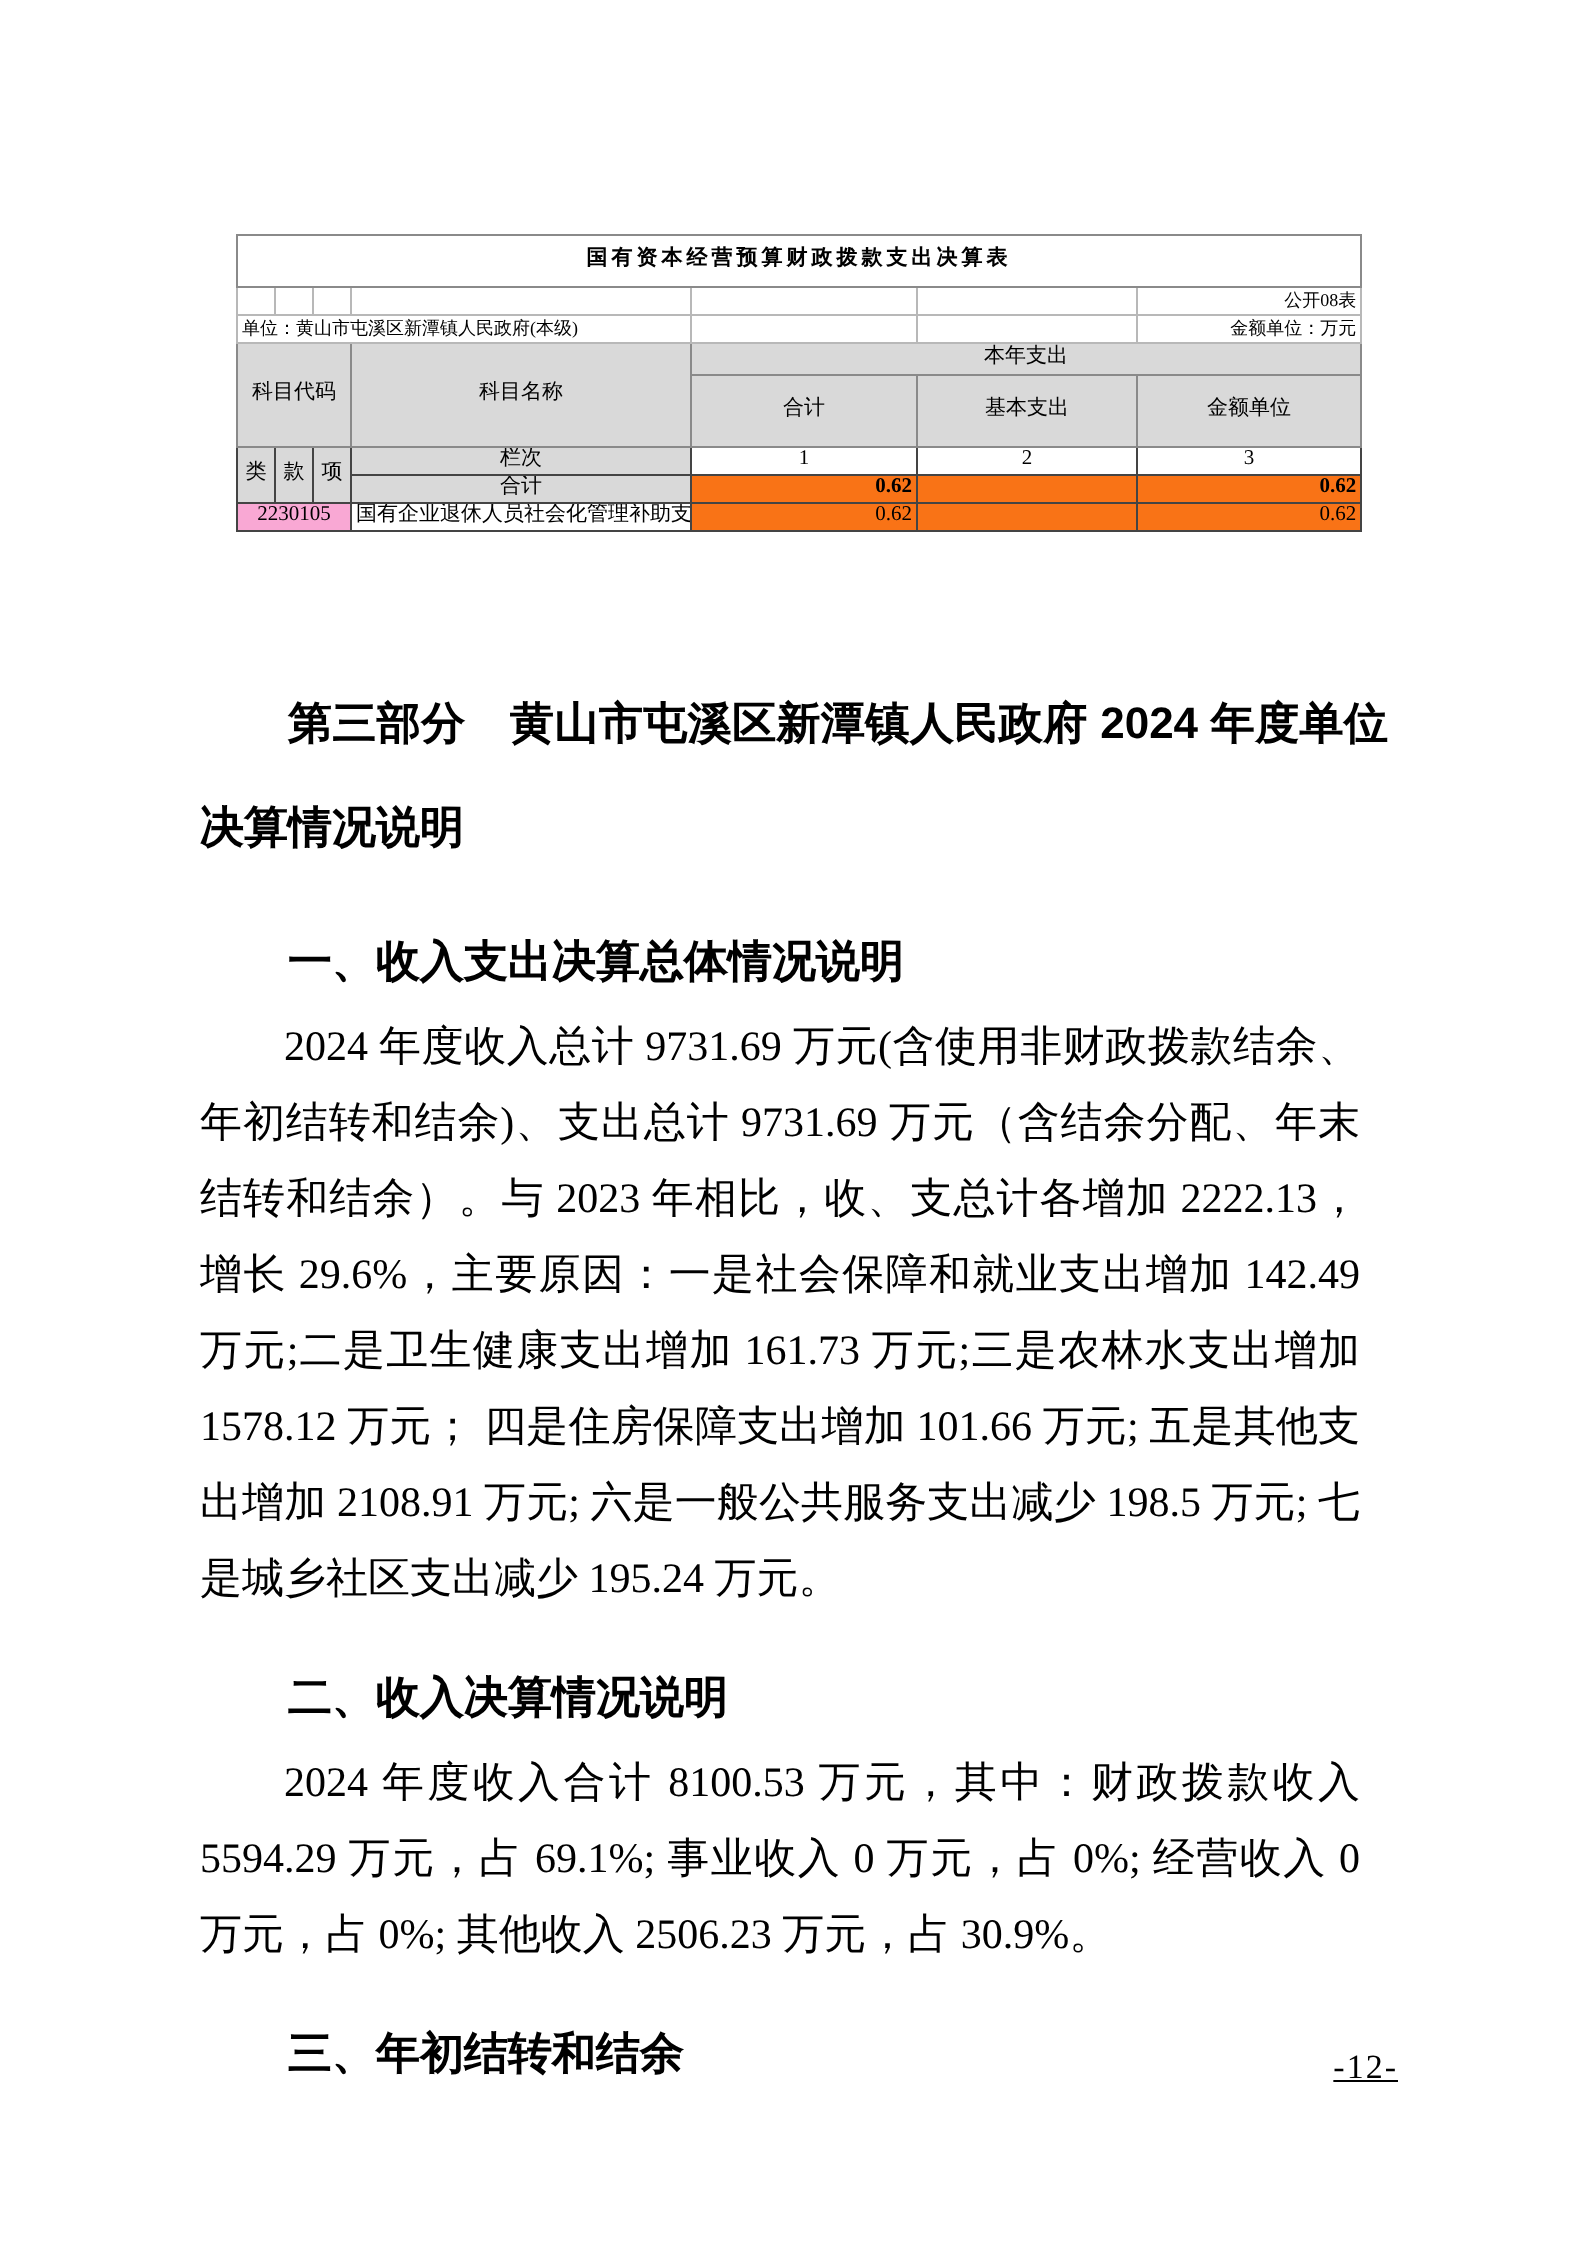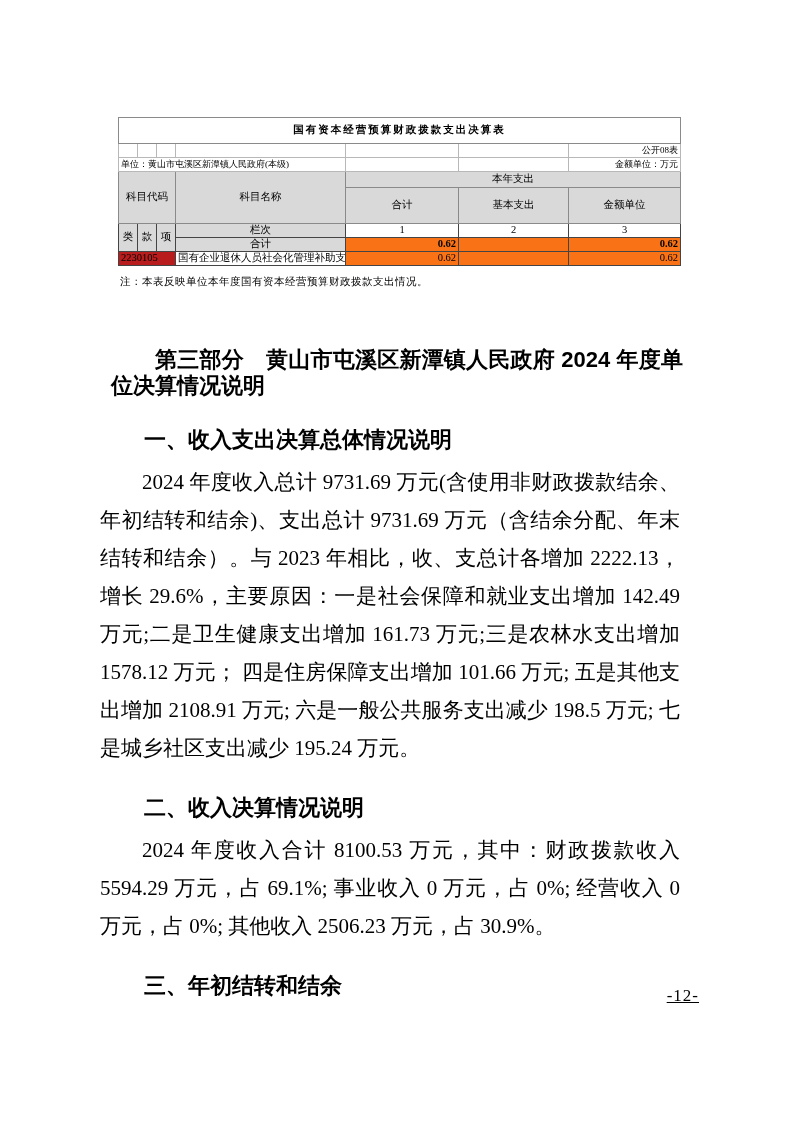--- a/index.html
+++ b/index.html
@@ -48,61 +48,61 @@
     background:#d9d9d9;
     text-align:center;
     border:1px solid #444;
   }
   tr.hdr-top td { height:15px; }
   tr.hdr-main td { height:35px; }
   tr.grid-row td { height:13px; border:1px solid #444; }
   td.num { text-align:right; padding-right:3px; font-size:11px; background:#f97316; }
   td.center { text-align:center; background:#fff; }
   td.bold { font-weight:bold; }
-  td.code-cell { text-align:left; font-size:11px; background:#b91c1c; border:1px solid #444; }
+  td.code-cell { text-align:center; font-size:11px; background:#f9a8d4; border:1px solid #444; }
   td.name-cell { text-align:left; font-size:10.5px; background:#fff; border:1px solid #444; }
 
   .table-note {
     position:absolute; left:120px; top:275px;
     font-size:10.5px;
     letter-spacing:0.5px;
   }
 
   
   .content {
     position:absolute; left:100px; top:336px;
     width:594px;
     text-align:justify;
   }
   .content h2 {
-    margin:11px;
+    margin:0;
     font-family:"Liberation Sans","DejaVu Sans",sans-serif;
     font-weight:bold;
     font-size:22px;
-    line-height:26px;
+    line-height:52px;
     text-indent:2em;
     text-align:justify;
   }
   .content h3 {
     margin:22px 0 0 0;
     font-family:"Liberation Sans","DejaVu Sans",sans-serif;
     font-weight:bold;
     font-size:22px;
     line-height:38px;
     text-indent:2em;
   }
   .content p {
     margin:4px 14px 0 0;
     font-size:21px;
     line-height:38px;
     text-indent:2em;
   }
 
   .page-number {
-    position:absolute; top:986px; right:124px;
+    position:absolute; top:1024px; right:124px;
     font-size:17px;
     letter-spacing:1px;
     text-decoration:underline;
   }
 </style>
 </head>
 <body>
 
 <div class="page">
 
@@ -163,21 +163,20 @@
       <tr class="grid-row">
         <td class="code-cell" colspan="3">2230105</td>
         <td class="name-cell">国有企业退休人员社会化管理补助支</td>
         <td class="num">0.62</td>
         <td class="num"></td>
         <td class="num">0.62</td>
       </tr>
     </tbody>
   </table>
 
-  <div class="table-note">注：本表反映单位本年度国有资本经营预算财政拨款支出情况。</div>
 
   <div class="content">
     <h2>第三部分　黄山市屯溪区新潭镇人民政府 2024 年度单位决算情况说明</h2>
     <h3>一、收入支出决算总体情况说明</h3>
     <p>2024 年度收入总计 9731.69 万元(含使用非财政拨款结余、年初结转和结余)、支出总计 9731.69 万元（含结余分配、年末结转和结余）。与 2023 年相比，收、支总计各增加 2222.13，增长 29.6%，主要原因：一是社会保障和就业支出增加 142.49 万元;二是卫生健康支出增加 161.73 万元;三是农林水支出增加 1578.12 万元； 四是住房保障支出增加 101.66 万元; 五是其他支出增加 2108.91 万元; 六是一般公共服务支出减少 198.5 万元; 七是城乡社区支出减少 195.24 万元。</p>
     <h3>二、收入决算情况说明</h3>
     <p>2024 年度收入合计 8100.53 万元，其中：财政拨款收入 5594.29 万元，占 69.1%; 事业收入 0 万元，占 0%; 经营收入 0 万元，占 0%; 其他收入 2506.23 万元，占 30.9%。</p>
     <h3>三、年初结转和结余</h3>
   </div>
 

